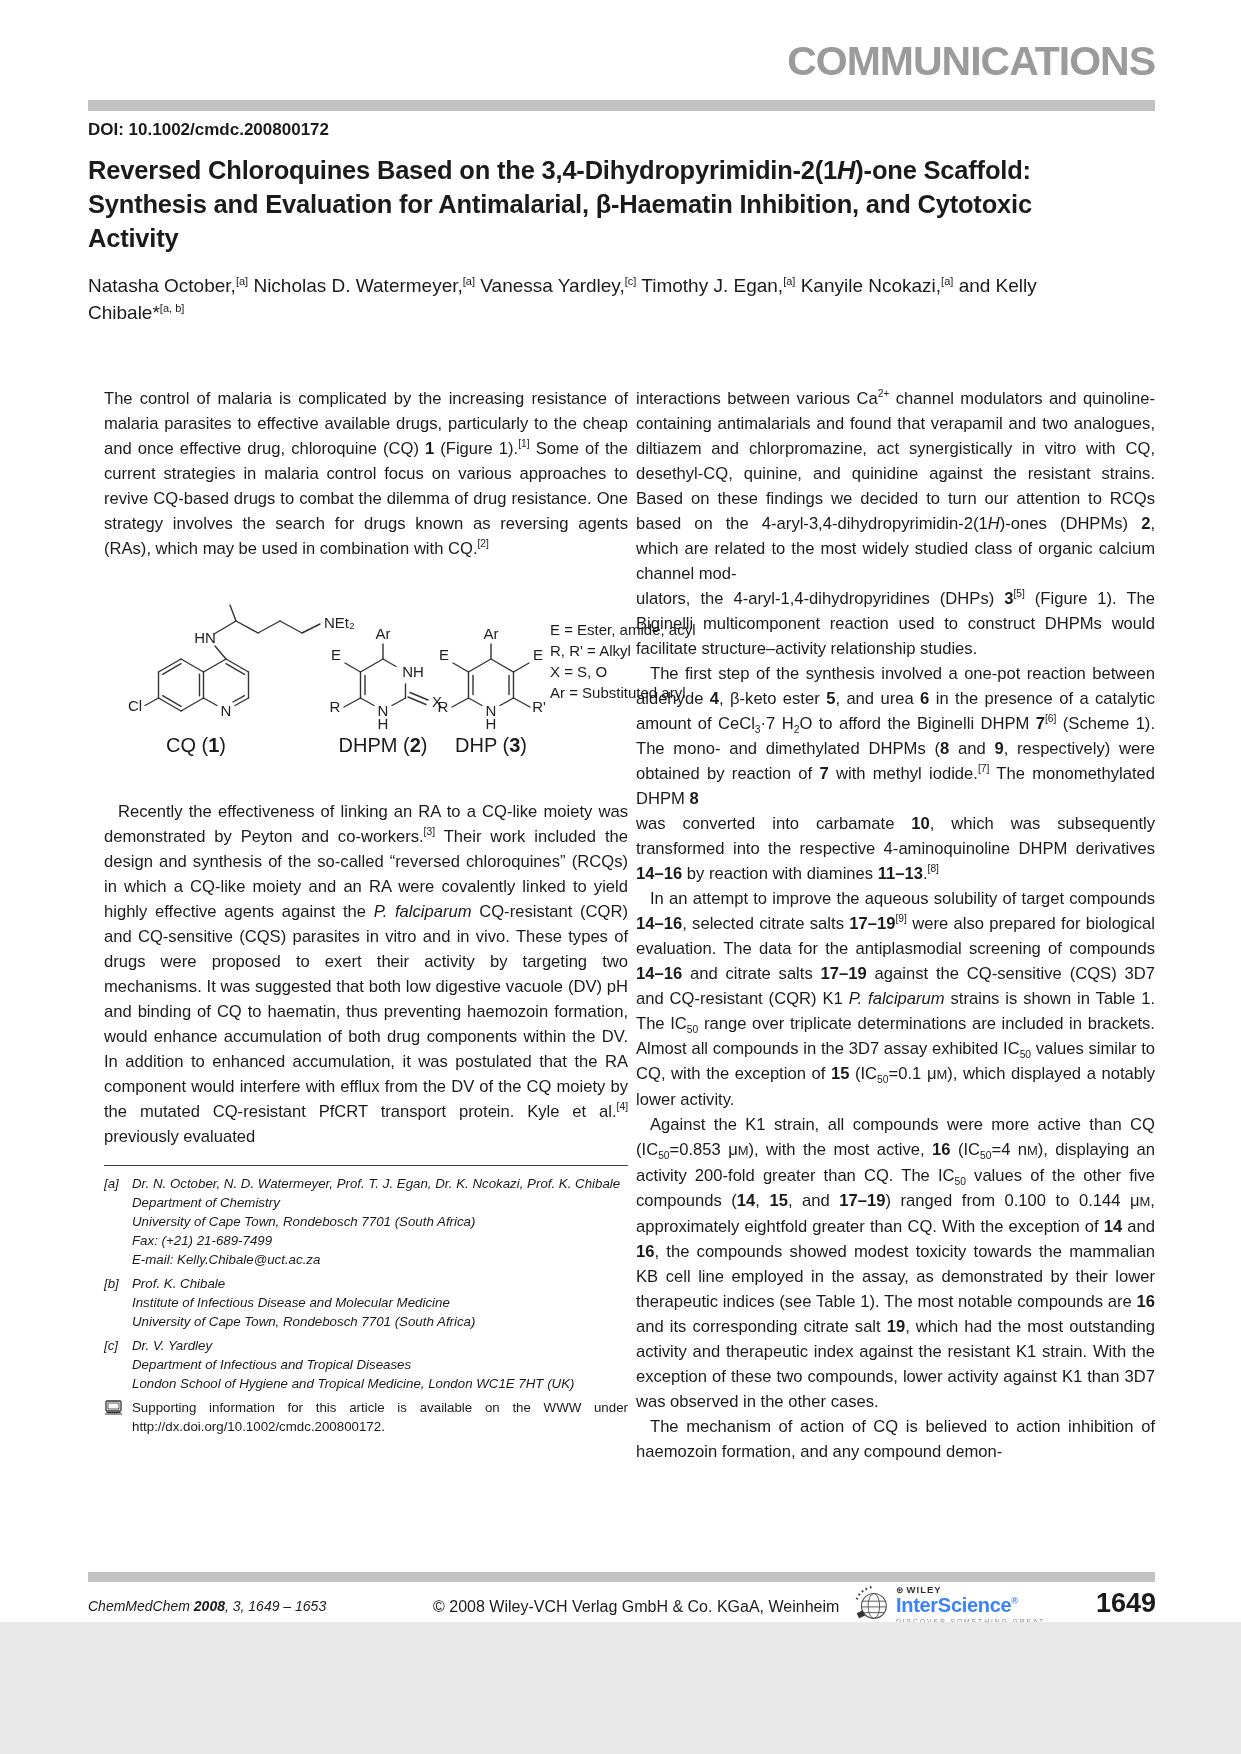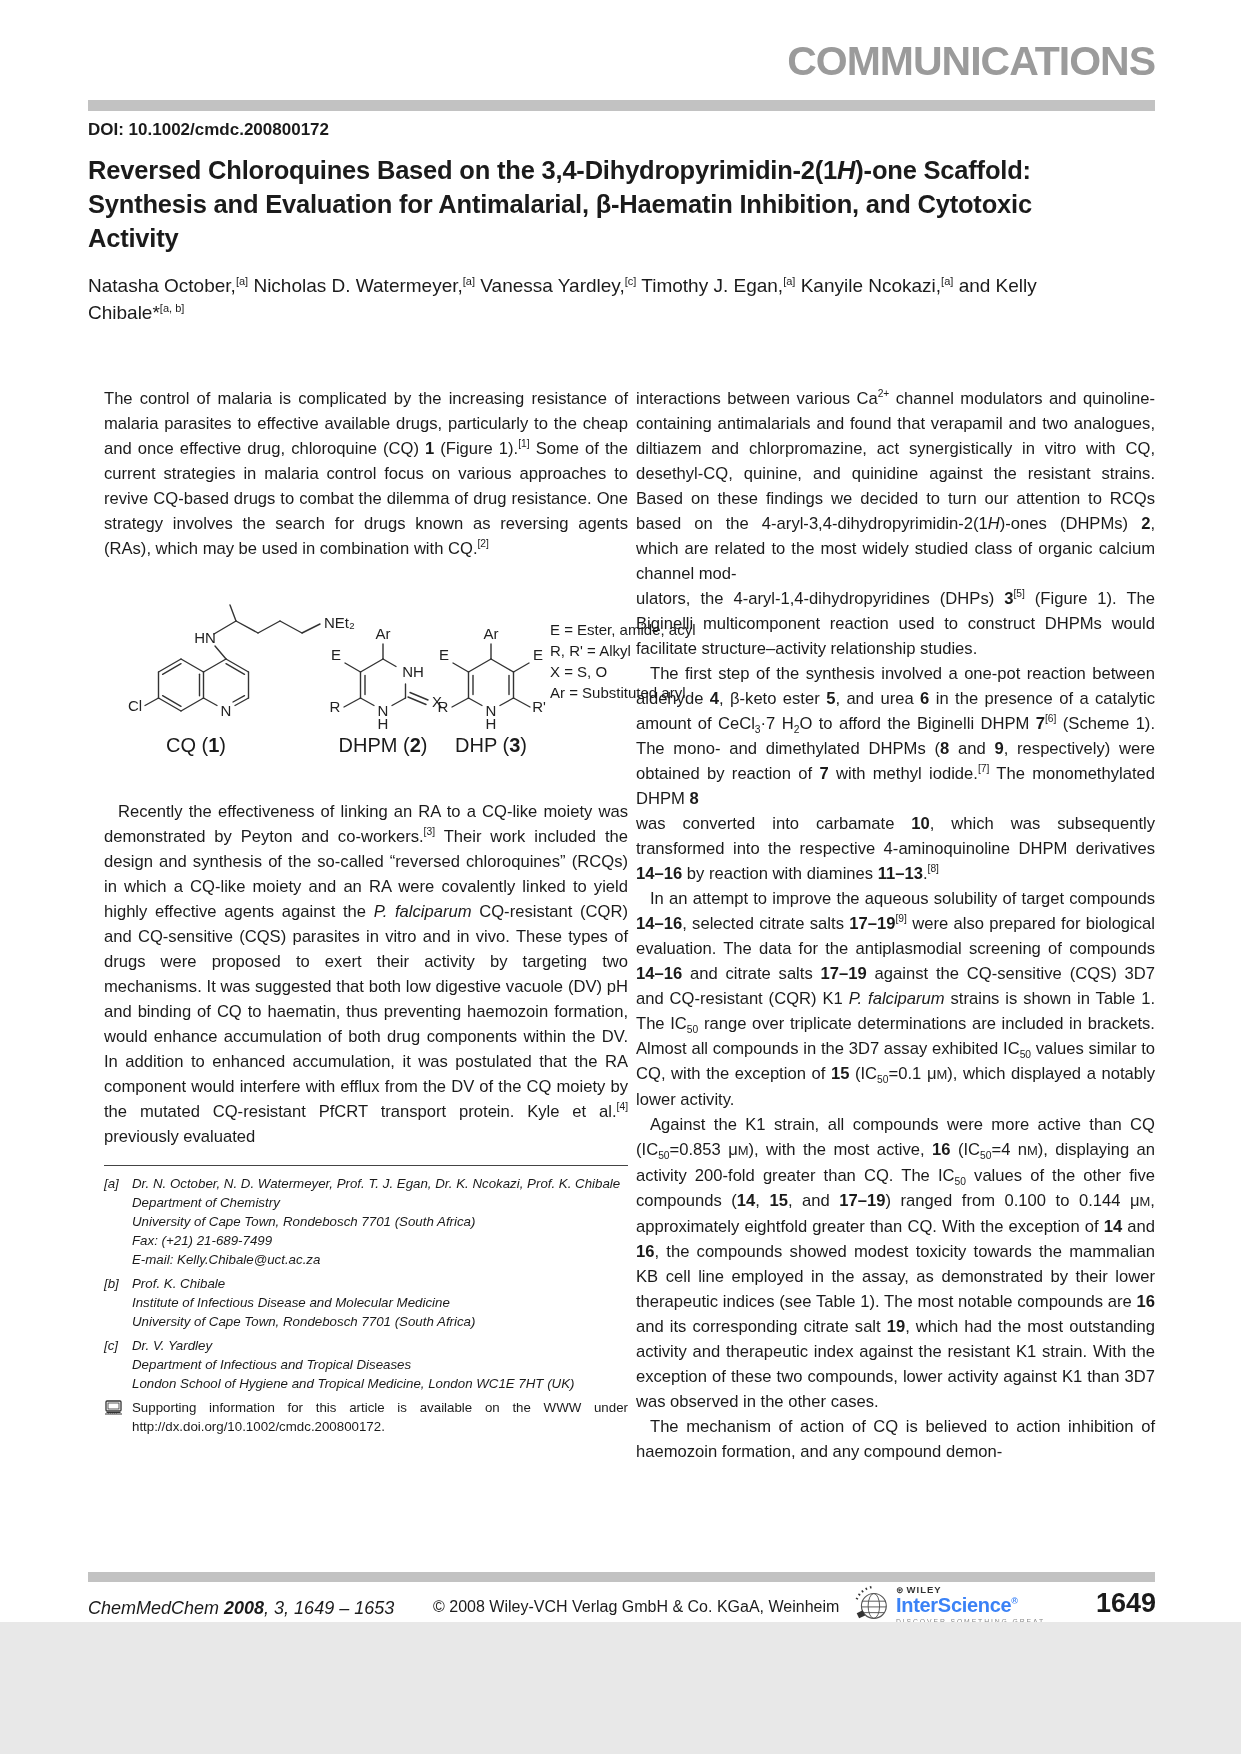--- a/index.html
+++ b/index.html
@@ -36,21 +36,21 @@
   
   .fn-rule{margin-top:16px;border-top:1px solid #444;width:524px;height:0;}
   .footnotes{margin-top:8px;font-size:13.3px;line-height:19px;}
   .fn-item{display:flex;margin-top:5px;text-align:justify;}
   .fn-marker{flex:0 0 28px;font-style:italic;}
   .fn-text{flex:1;font-style:italic;}
   .fn-text-roman{flex:1;font-style:normal;}
   .fn-icon{flex:0 0 28px;padding-top:2px;}
   
   .footer-bar{position:absolute;top:1572px;left:88px;width:1067px;height:10px;background:#c2c2c2;}
-  .footer-cite{position:absolute;top:1598px;left:88px;font-size:18px;}
+  .footer-cite{position:absolute;top:1598px;left:88px;font-size:14px;}
   .footer-copy{position:absolute;top:1598px;left:433px;font-size:16px;}
   .footer-page{position:absolute;top:1588px;left:1096px;font-size:27px;font-weight:bold;}
   .logo{position:absolute;top:1584px;left:850px;display:flex;align-items:flex-start;}
   .logo-text{margin-left:4px;}
   .wiley-row{font-size:9.5px;font-weight:bold;letter-spacing:1px;color:#333;display:flex;align-items:center;}
   .wiley-mark{font-size:9px;margin-right:2px;}
   .is-name{font-size:20px;font-weight:bold;letter-spacing:-0.3px;color:#3b82f6;line-height:20px;}
   .is-name sup{font-size:9px;}
   .is-tagline{font-size:6.8px;letter-spacing:1.9px;color:#888;margin-top:3px;}
 </style>

